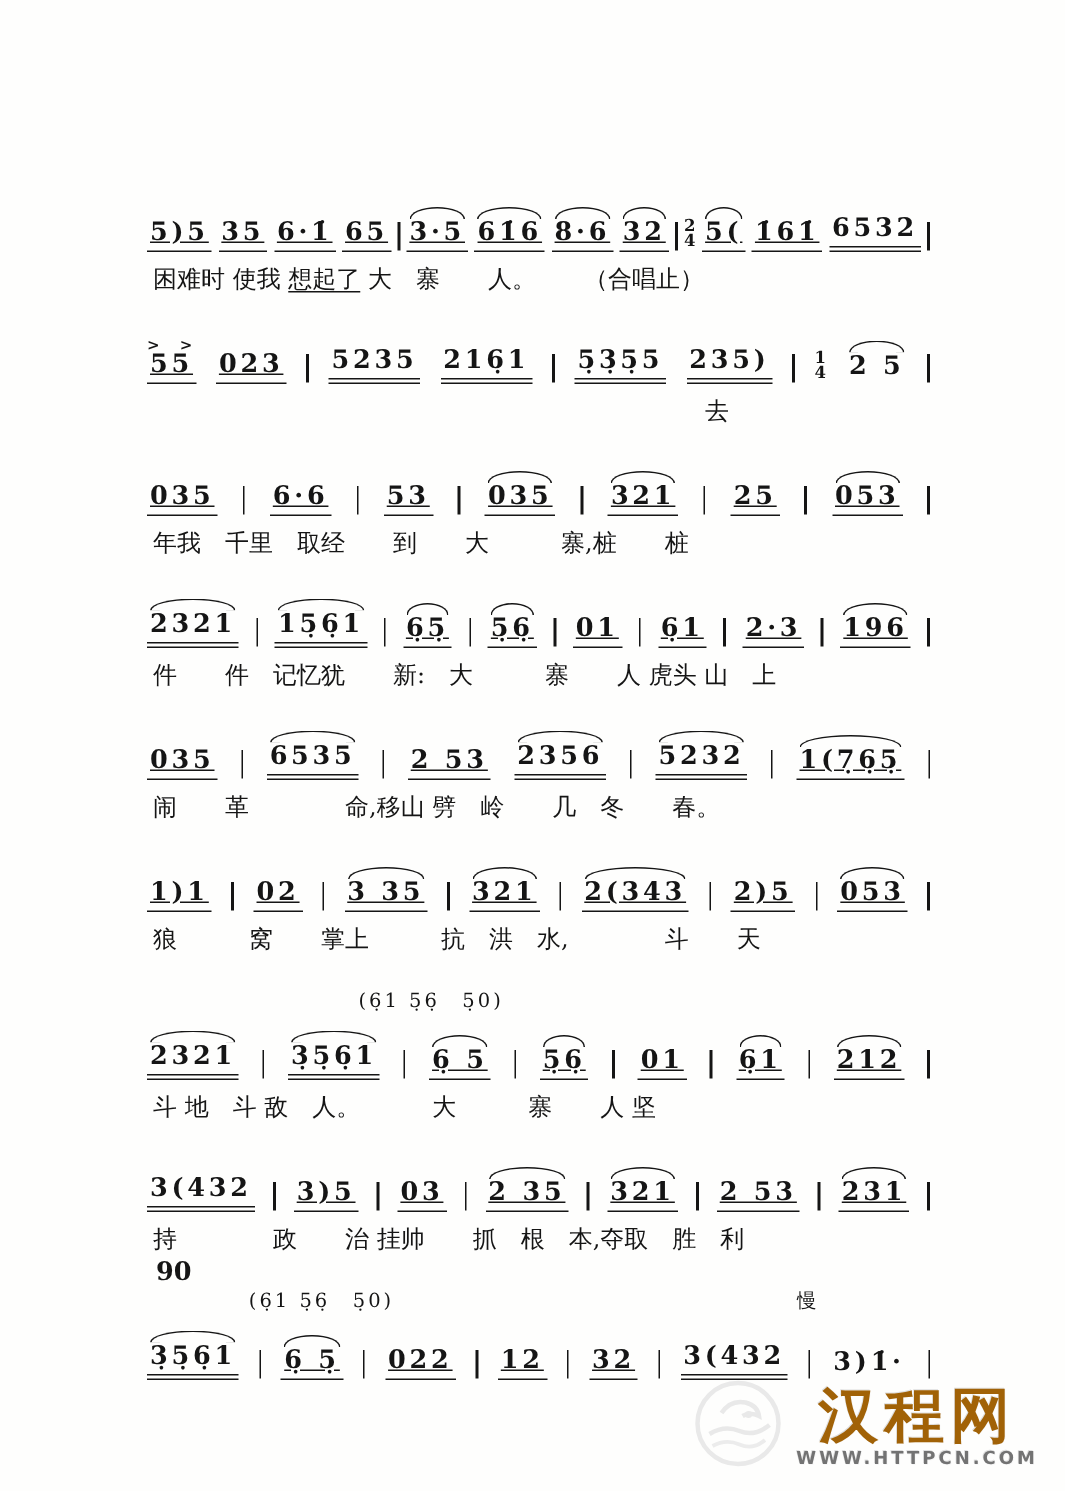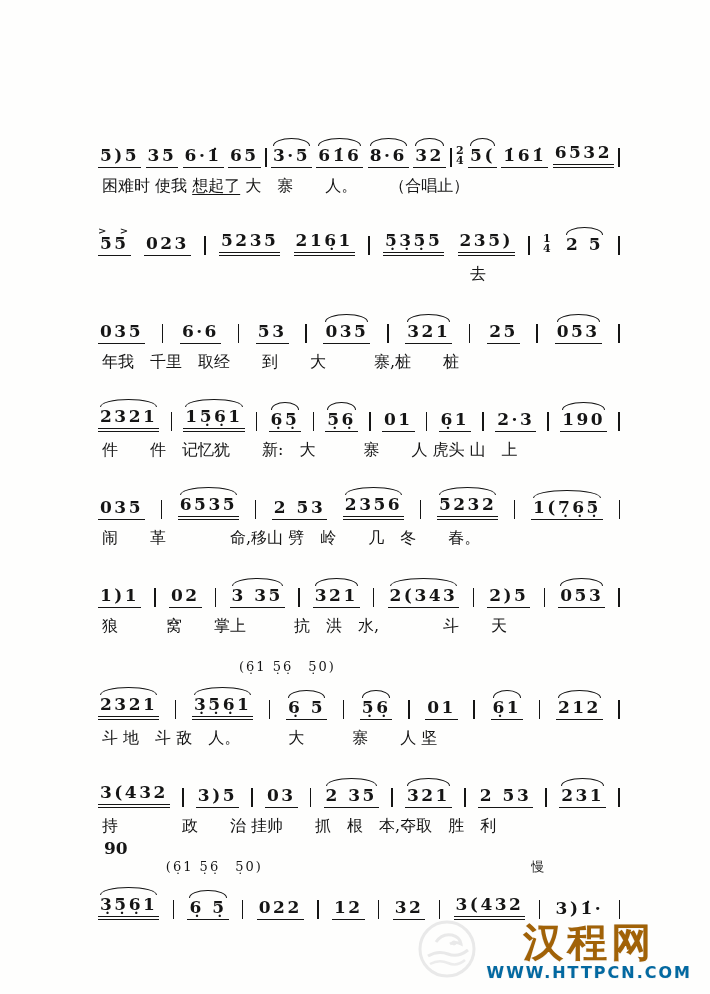--- a/index.html
+++ b/index.html
@@ -5,38 +5,38 @@
   html,body{margin:0;padding:0;background:#ffffff;}
   .page{position:relative;width:710px;height:994px;background:#fefefdf8;overflow:hidden;
         font-family:"DejaVu Serif","Liberation Serif",serif;color:#151515;}
   .score{position:absolute;left:98px;top:128px;width:522px;}
   .line{position:relative;width:100%;margin-bottom:21px;}
   .above{position:relative;height:24px;font-weight:normal;font-size:13px;letter-spacing:2px;}
   .above span{position:absolute;top:2px;white-space:pre;}
   .notes{display:flex;align-items:flex-end;justify-content:space-between;min-height:30px;padding-top:10px;}
   .note{position:relative;font-weight:bold;font-size:17px;line-height:17px;letter-spacing:2.5px;
         padding:0 2px 3px 2px;white-space:pre;}
-  .u1{border-bottom:1.5px solid #151515;}
+  .u1{border-bottom:1.5px solid #151515;text-decoration:underline;}
   .u2{border-bottom:4px double #151515;}
   .slur::before{content:"";position:absolute;left:2px;right:2px;top:-9px;height:7px;
         border:1.5px solid #151515;border-bottom:none;
         border-radius:50% 50% 0 0 / 100% 100% 0 0;}
   .acc2{position:absolute;top:-13px;left:0;font-size:10px;font-weight:bold;white-space:pre;letter-spacing:5px;}
   .bar{width:1.5px;height:19px;background:#151515;align-self:flex-end;margin-bottom:1px;}
   .ts{display:flex;flex-direction:column;align-self:flex-end;font-size:11px;line-height:10px;
         font-weight:bold;text-align:center;margin-bottom:2px;letter-spacing:0;}
   .lyrics{margin-top:9px;padding-left:4px;font-size:16px;line-height:18px;white-space:pre;}
   .lyrics u{text-underline-offset:3px;}
   .pagenum{position:absolute;left:104px;top:838px;font-size:17px;font-weight:bold;}
   .watermark{position:absolute;right:18px;bottom:10px;display:flex;align-items:center;gap:8px;
         color:#e7e7e7;user-select:none;}
   .wm-text{display:flex;flex-direction:column;align-items:center;}
   .wm-name{font-size:40px;font-weight:bold;line-height:42px;letter-spacing:4px;
         color:#a16207;text-shadow:0.5px 0.5px 0 #f7f7f7,-0.5px -0.5px 0 #dedede;}
-  .wm-url{font-size:16px;font-weight:bold;letter-spacing:2px;color:#0369a1;
+  .wm-url{font-size:12px;font-weight:bold;letter-spacing:2px;color:#737373;
         font-family:"DejaVu Sans","Liberation Sans",sans-serif;
         text-shadow:0.5px 0.5px 0 #f7f7f7,-0.5px -0.5px 0 #e0e0e0;}
 </style>
 </head>
 <body>
 
 <div class="page">
 
   <div class="score">
       <div class="line">
@@ -110,21 +110,21 @@
           <span class="note u1 slur">6̣5̣</span>
           <span class="bar"></span>
           <span class="note u1 slur">5̣6̣</span>
           <span class="bar"></span>
           <span class="note u1">01</span>
           <span class="bar"></span>
           <span class="note u1">6̣1</span>
           <span class="bar"></span>
           <span class="note u1">2·3</span>
           <span class="bar"></span>
-          <span class="note u1 slur">190</span>
+          <span class="note u1 slur">196</span>
           <span class="bar"></span>
         </div>
         <div class="lyrics">件　　件　记忆犹　　新:　大　　　寨　　人 虎头 山　上</div>
       </div>
       <div class="line">
         <div class="notes">
           <span class="note u1">035</span>
           <span class="bar"></span>
           <span class="note u2 slur">6535</span>
           <span class="bar"></span>

